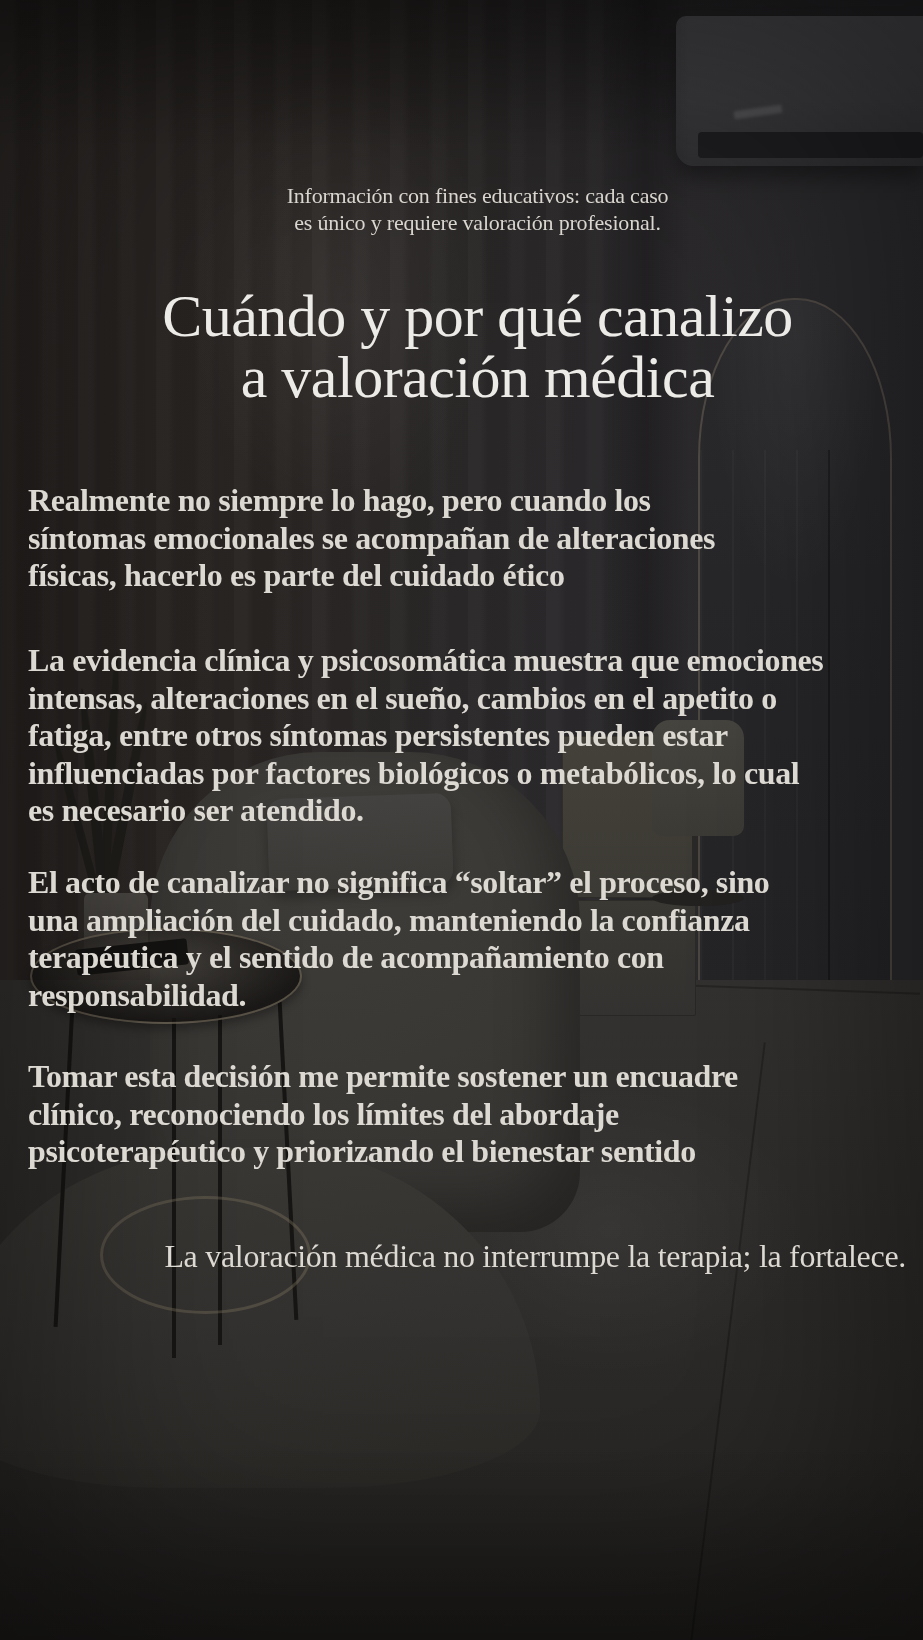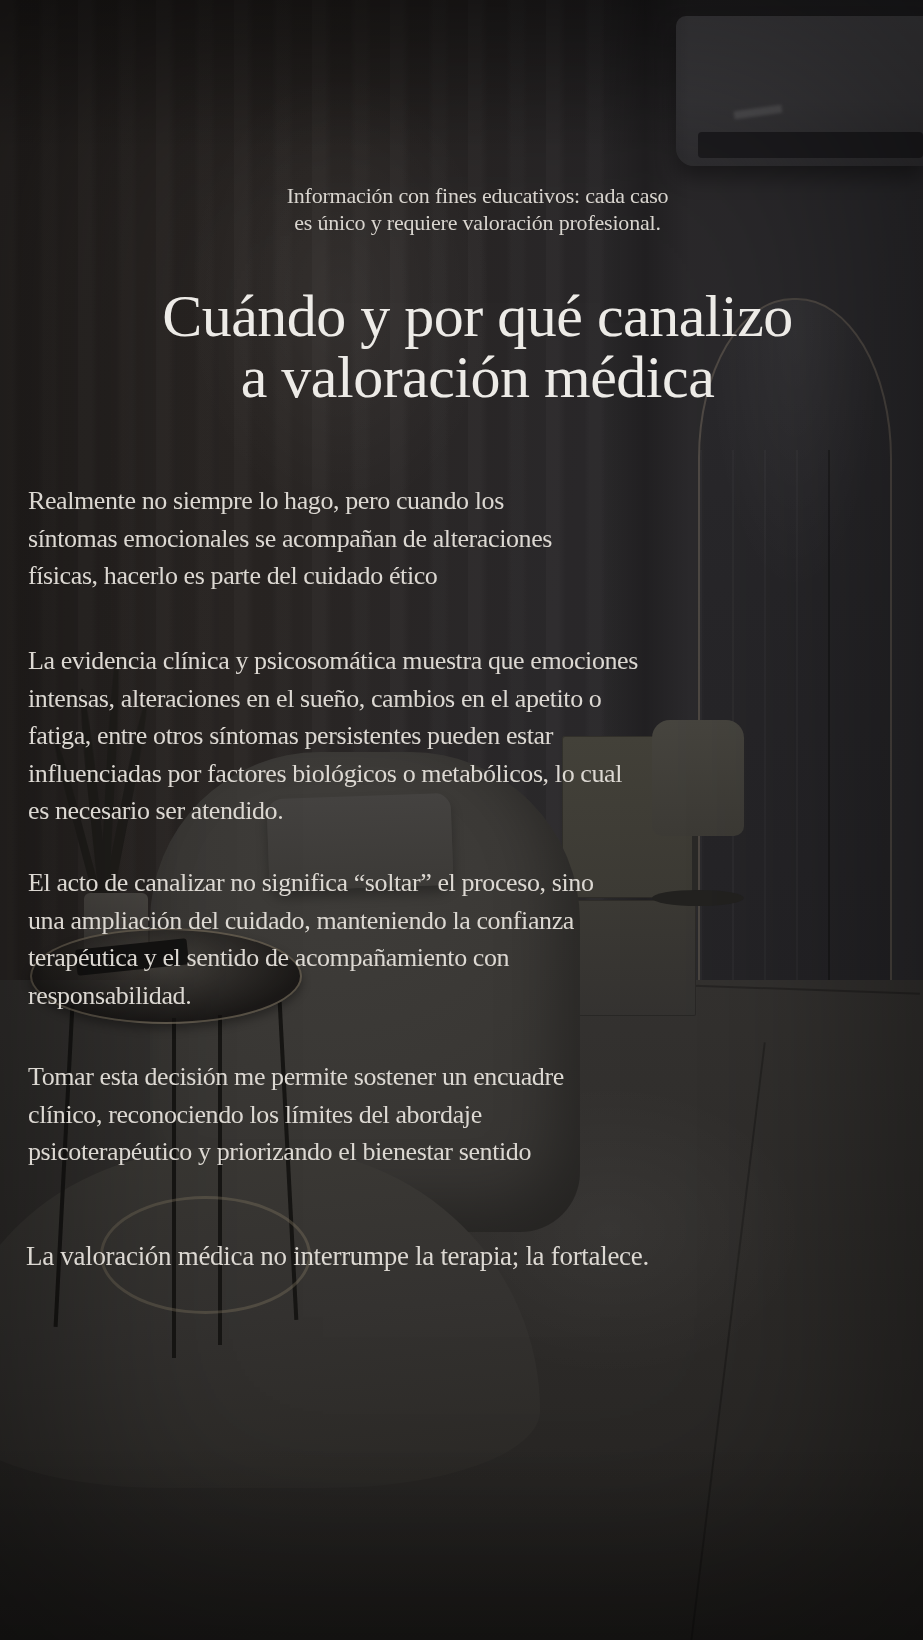--- a/index.html
+++ b/index.html
@@ -111,27 +111,27 @@
 
   .vignette { left:0; top:0; width:100%; height:100%;
     box-shadow:inset 0 0 220px 60px rgba(0,0,0,0.40);
     background:linear-gradient(180deg, transparent 88%, rgba(0,0,0,0.28) 100%); }
 
   
   .text-layer div { position:absolute; white-space:pre-line; }
   .txt-center { left:16px; width:100%; text-align:center; }
   .disclaimer { top:182px; font-size:22px; line-height:27px; color:#d9d5cf; letter-spacing:-0.2px; }
   .title { top:286px; font-size:60px; line-height:61px; color:#edebe7; letter-spacing:-0.5px; }
-  .para { left:28px; width:872px; font-size:26px; line-height:37.5px; color:#dcd8d2; letter-spacing:-0.4px; }
+  .para { left:28px; width:872px; font-size:32px; line-height:37.5px; color:#dcd8d2; letter-spacing:-0.4px;font-weight:bold; }
   .p1 { top:482px; }
   .p2 { top:642px; }
   .p3 { top:864px; }
   .p4 { top:1058px; }
-  .highlight { left:26px; width:880px; top:1240px; font-size:27px; line-height:33px;
-    color:#dcd8d2; letter-spacing:-0.3px; }
+  .highlight { left:26px; width:880px; top:1240px; font-size:32px; line-height:33px;
+    color:#dcd8d2; letter-spacing:-0.3px;text-align:right; }
   .closing { top:1367px; font-size:24px; line-height:26px; color:#e6e3dd; letter-spacing:-0.2px; }
 </style>
 </head>
 <body>
 
 <div class="canvas">
 
   <div class="scene">
     <div class="curtains"></div>
     <div class="curtain-glow"></div>

